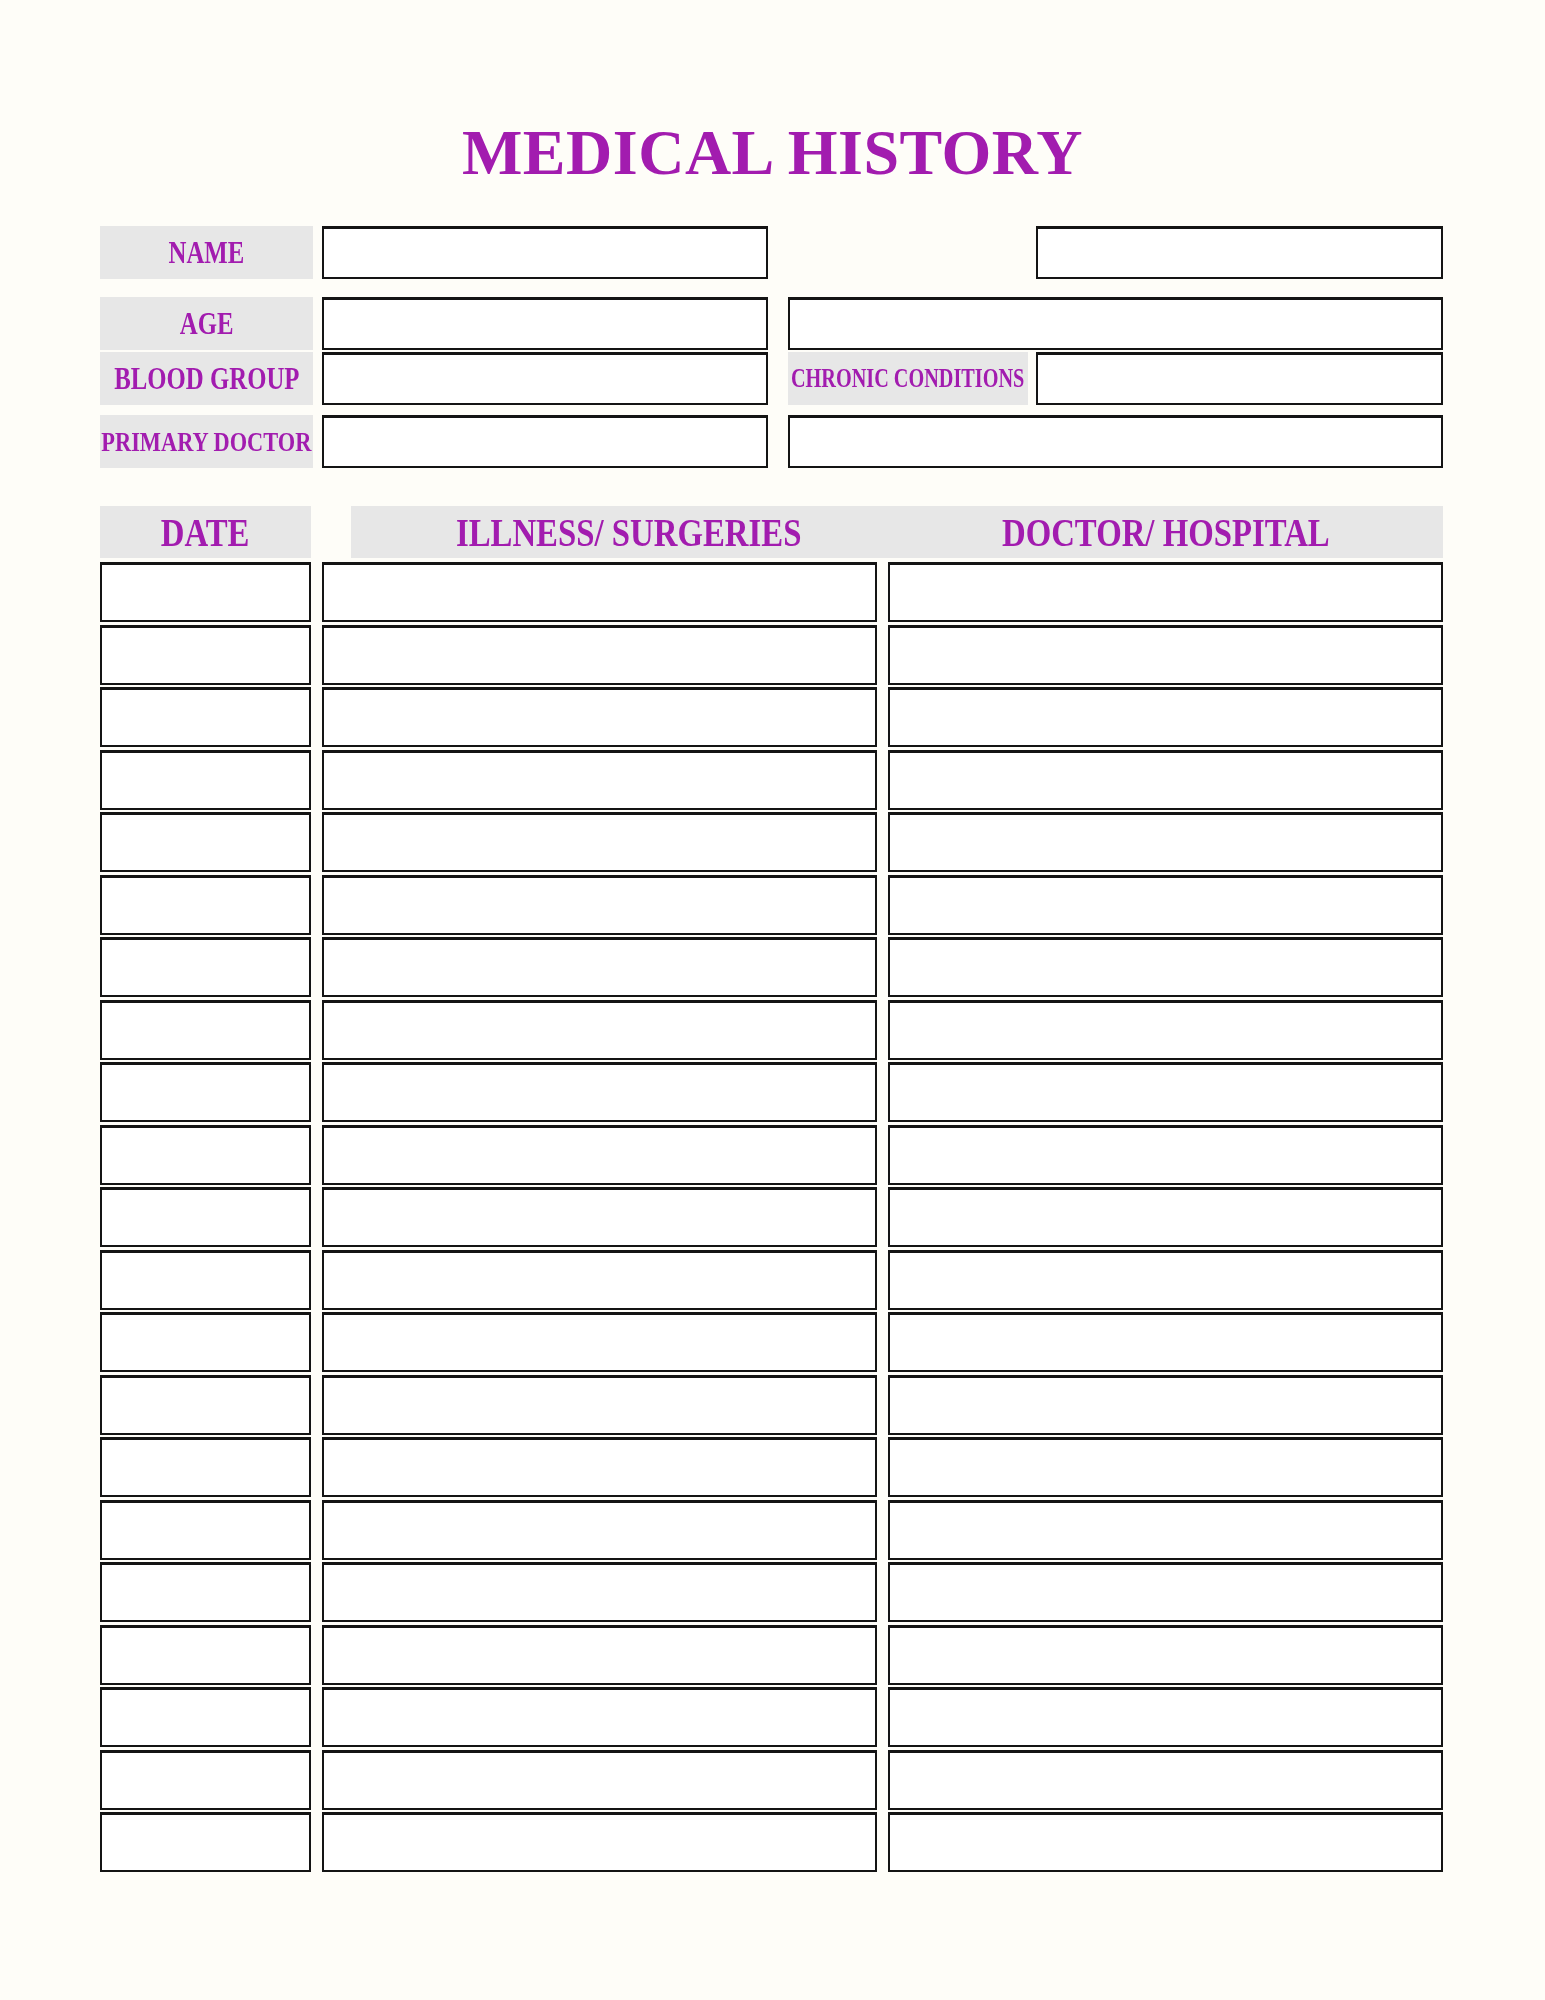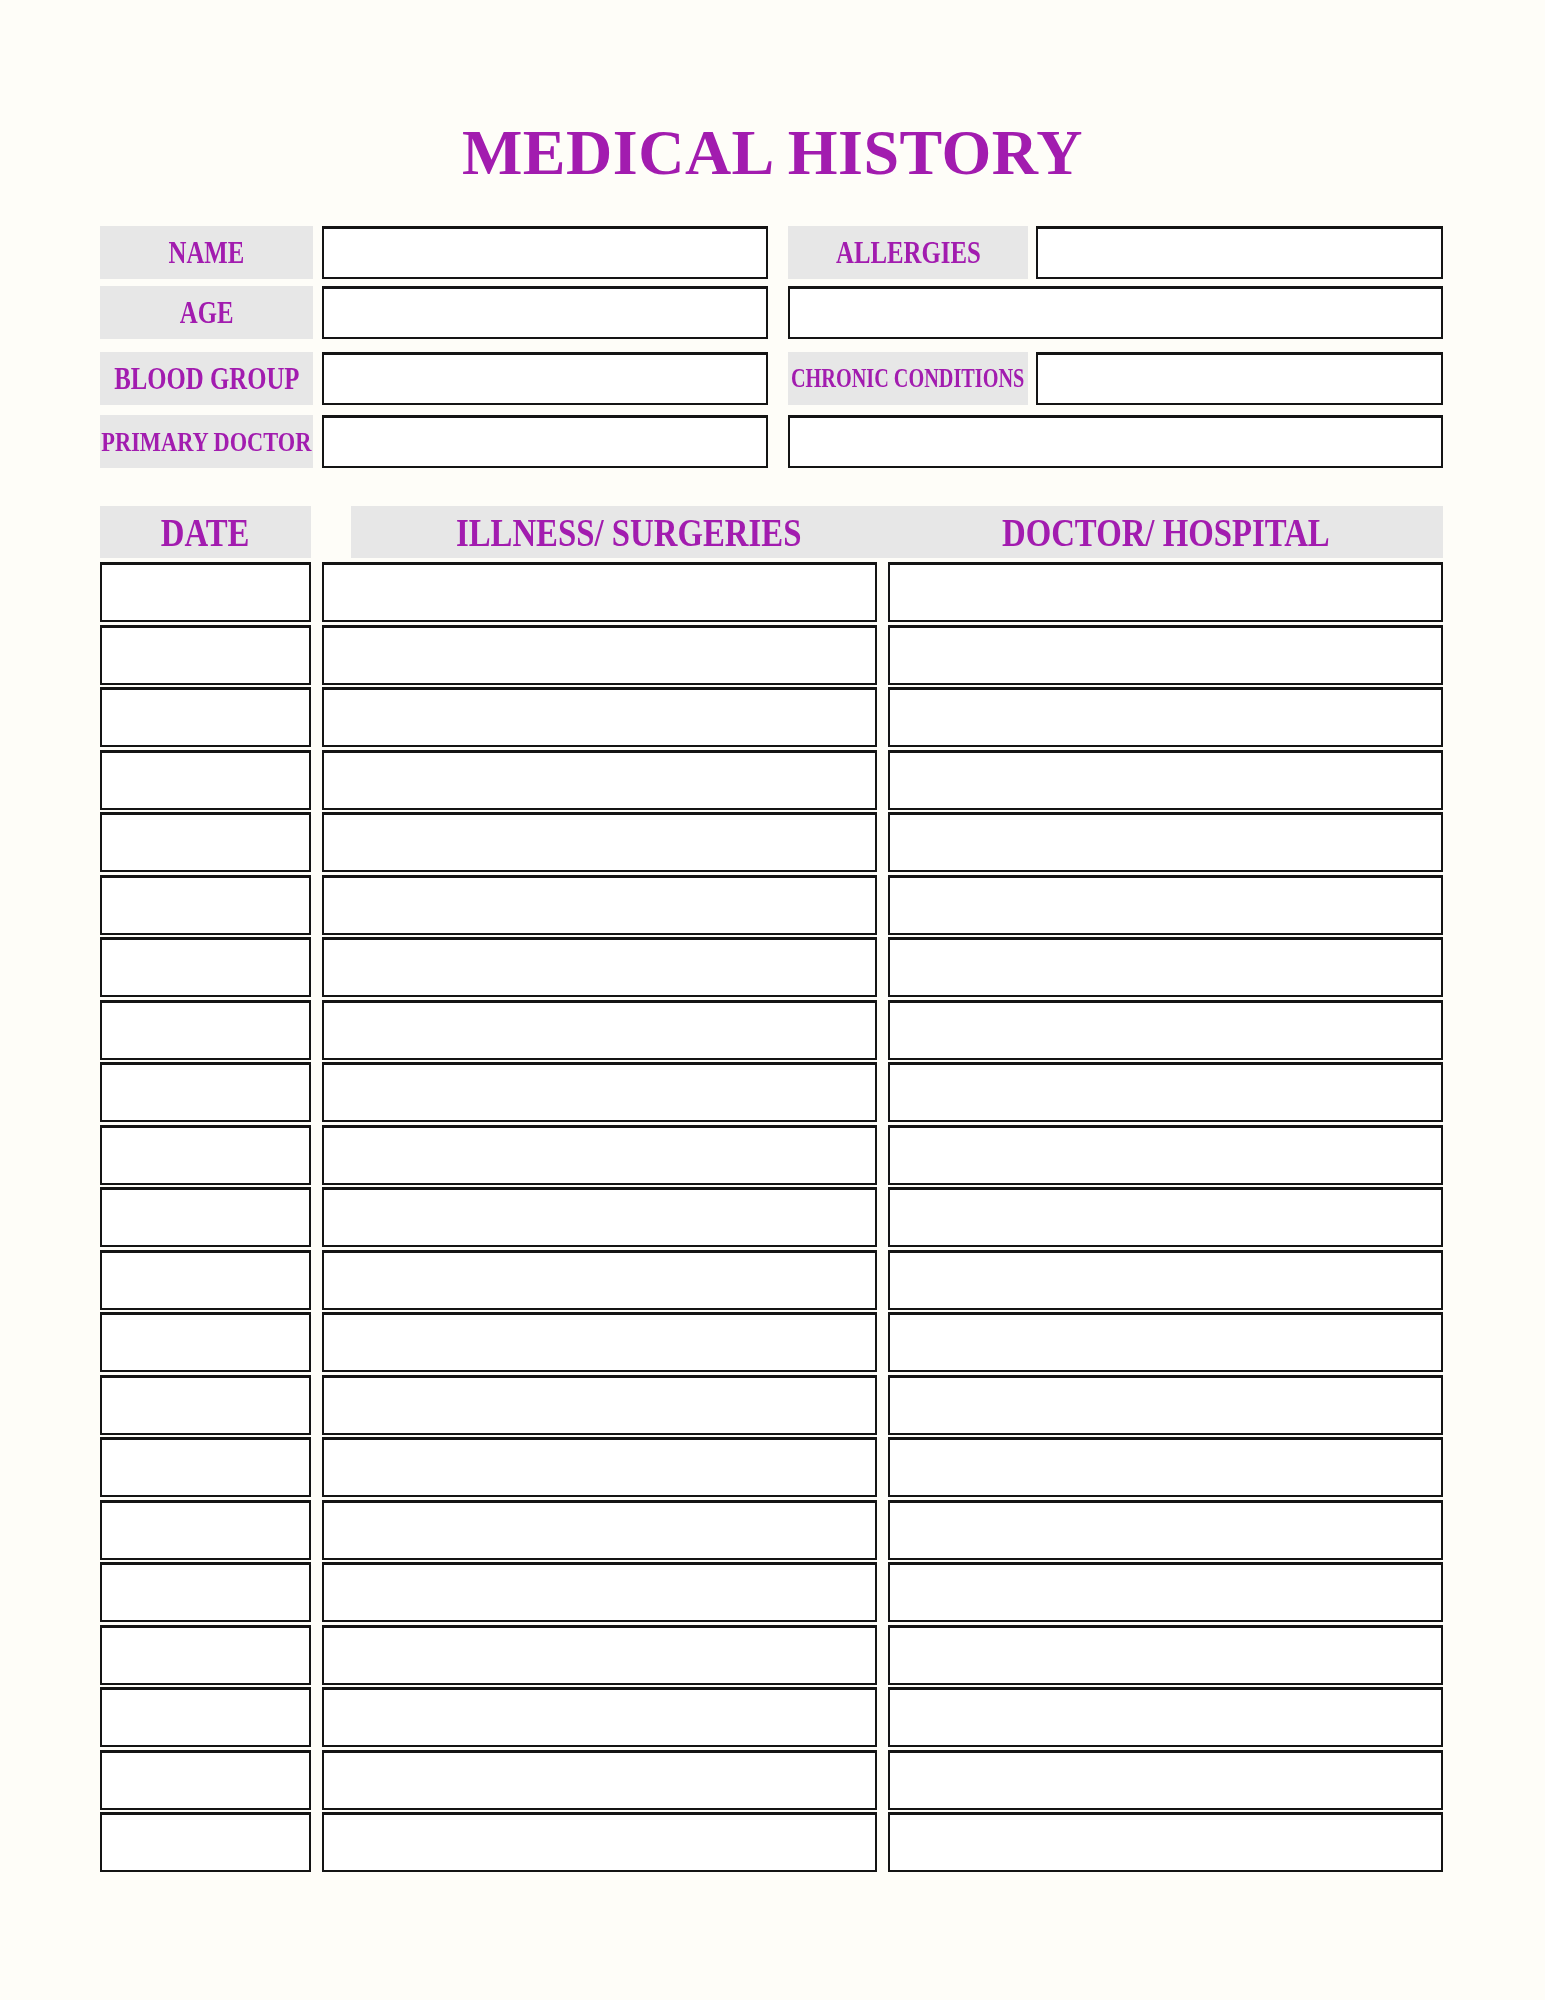--- a/index.html
+++ b/index.html
@@ -41,21 +41,21 @@
     position: absolute;
     height: 53px;
     background: #FFFFFF;
     border: 2px solid #141414;
     border-top-width: 3px;
     font-size: 26px;
     padding: 4px 10px;
     overflow: hidden;
   }
   .r1 { top: 226px; }
-  .r2 { top: 286px; }
+  .r2 { top: 297px; }
   .r3 { top: 352px; }
   .r4 { top: 415px; }
   .lab-left  { left: 100px; width: 213px; }
   .box-left  { left: 322px; width: 446px; }
   .lab-right { left: 788px; width: 240px; }
   .box-right { left: 1036px; width: 407px; }
   .box-right-full { left: 788px; width: 655px; }
   .pd-label > span { font-size: 28px; }
   .cc-label > span { font-size: 27px; transform: scaleX(0.75); }
   
@@ -118,23 +118,20 @@
   <div class="lab lab-left r3">
     <span>BLOOD GROUP</span>
   </div>
   <div class="box box-left r3"></div>
 
   <div class="lab lab-left pd-label r4">
     <span>PRIMARY DOCTOR</span>
   </div>
   <div class="box box-left r4"></div>
 
-  <div class="lab lab-right r1">
-    <span>ALLERGIES</span>
-  </div>
   <div class="box box-right r1"></div>
 
   <div class="box box-right-full r2"></div>
 
   <div class="lab lab-right cc-label r3">
     <span>CHRONIC CONDITIONS</span>
   </div>
   <div class="box box-right r3"></div>
 
   <div class="box box-right-full r4"></div>

